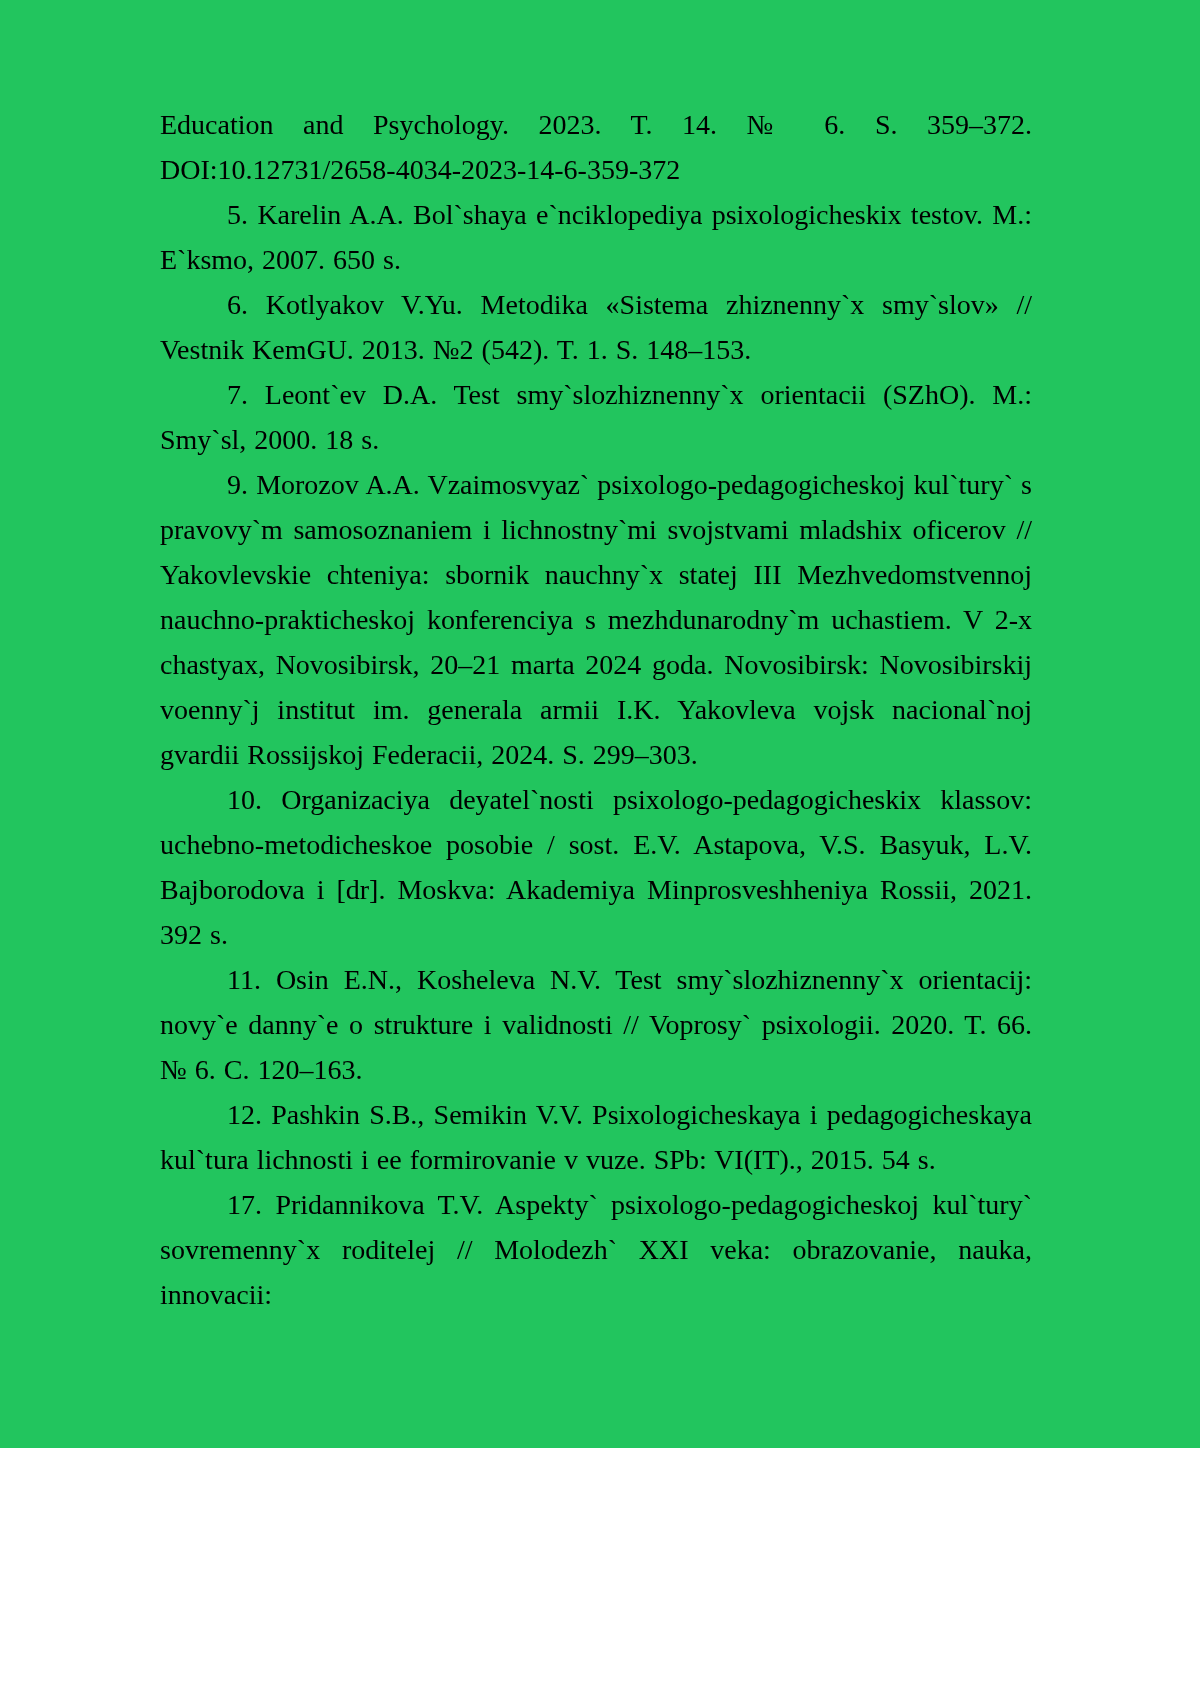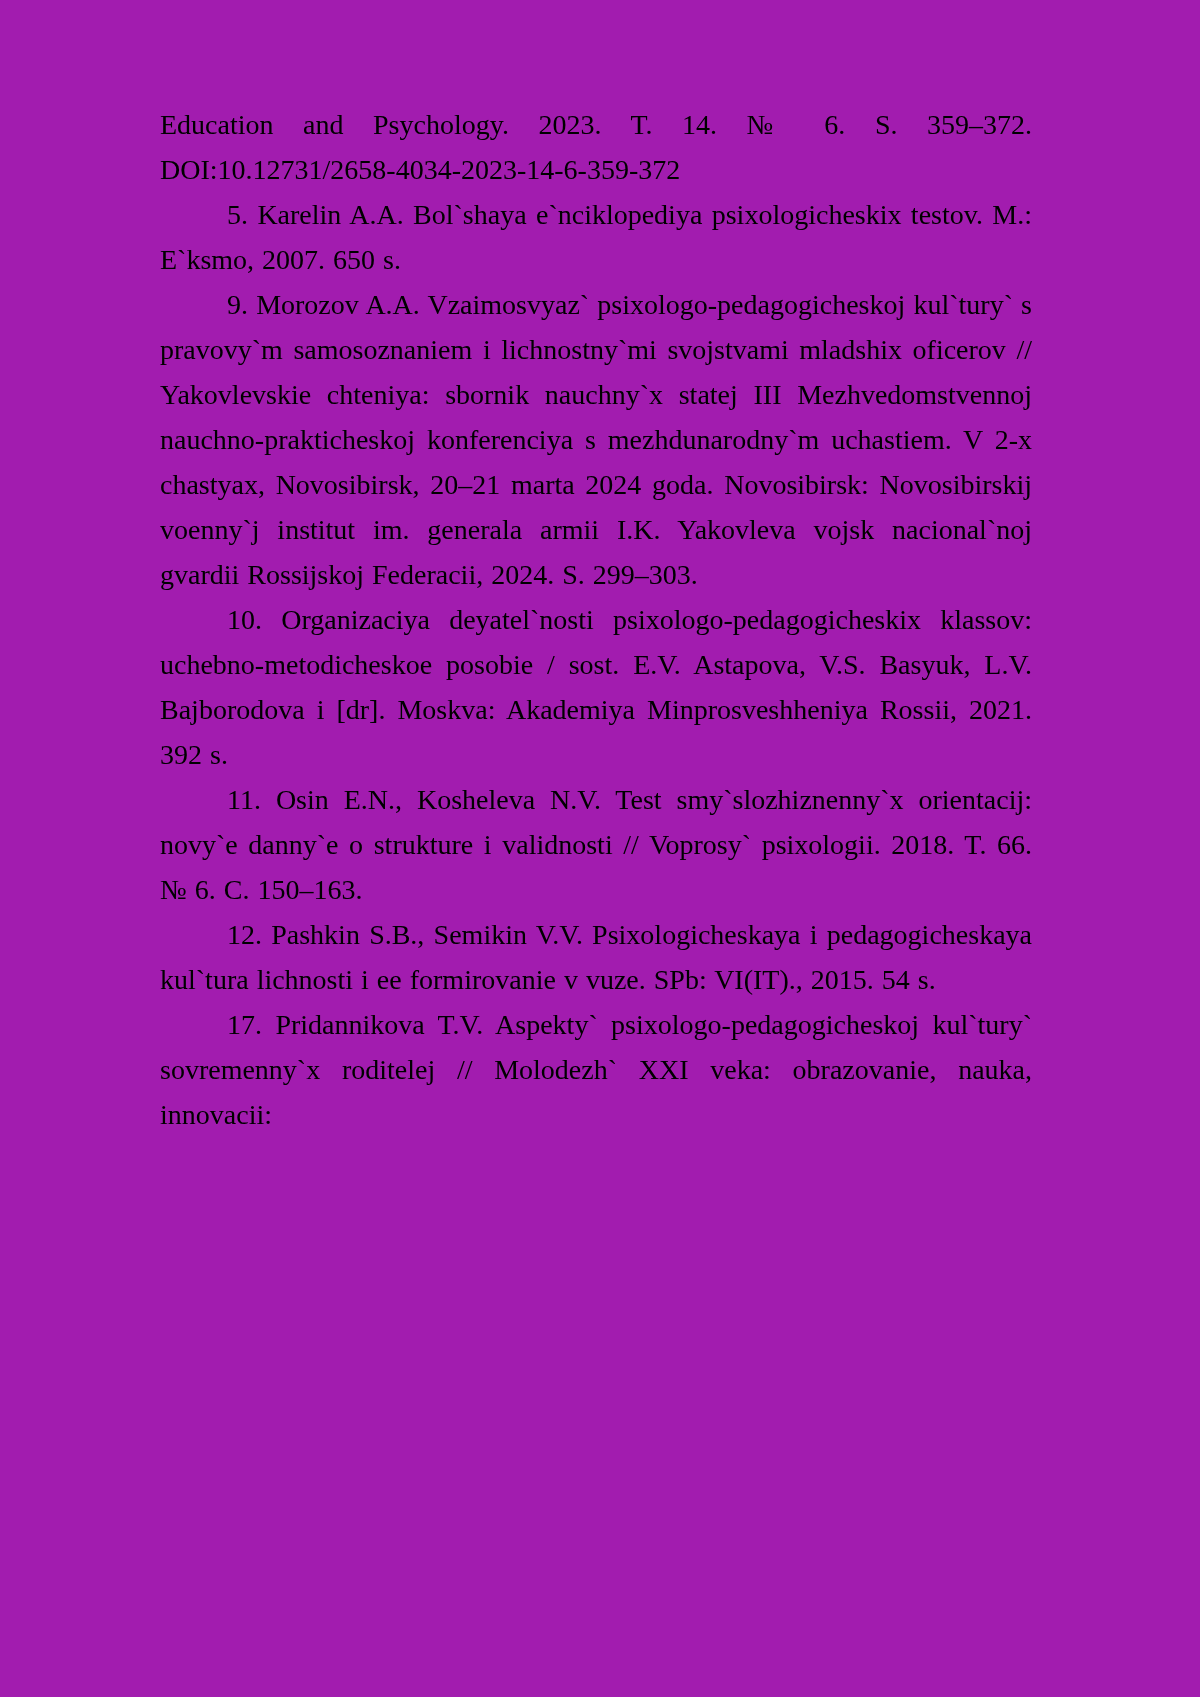--- a/index.html
+++ b/index.html
@@ -10,41 +10,43 @@
   body {
     width: 1200px;
     height: 1697px;
     overflow: hidden;
     font-family: "Liberation Serif", "DejaVu Serif", serif;
     color: #000000;
   }
   .page {
     box-sizing: border-box;
     width: 1200px;
-    height: 1697px;
+    height: 1448px;
     padding: 102px 168px 0 160px;
-    background: #a21caf;
+    background: #22c55e;
   }
   .page p {
     margin: 0;
     padding: 0;
     font-size: 28px;
     line-height: 45px;
     text-align: justify;
     text-indent: 67px;
     word-spacing: 1px;
   }
   .page p.continuation {
     text-indent: 0;
   }
 </style>
 </head>
 <body>
 
 <div class="page">
   <p class="continuation">Education and Psychology. 2023. T. 14. № 6. S. 359–372. DOI:10.12731/2658-4034-2023-14-6-359-372</p>
   <p>5. Karelin A.A. Bol`shaya e`nciklopediya psixologicheskix testov. M.: E`ksmo, 2007. 650 s.</p>
+  <p>6. Kotlyakov V.Yu. Metodika «Sistema zhiznenny`x smy`slov» // Vestnik KemGU. 2013. №2 (542). T. 1. S. 148–153.</p>
+  <p>7. Leont`ev D.A. Test smy`slozhiznenny`x orientacii (SZhO). M.: Smy`sl, 2000. 18 s.</p>
   <p>9. Morozov A.A. Vzaimosvyaz` psixologo-pedagogicheskoj kul`tury` s pravovy`m samosoznaniem i lichnostny`mi svojstvami mladshix oficerov // Yakovlevskie chteniya: sbornik nauchny`x statej III Mezhvedomstvennoj nauchno-prakticheskoj konferenciya s mezhdunarodny`m uchastiem. V 2-x chastyax, Novosibirsk, 20–21 marta 2024 goda. Novosibirsk: Novosibirskij voenny`j institut im. generala armii I.K. Yakovleva vojsk nacional`noj gvardii Rossijskoj Federacii, 2024. S. 299–303.</p>
   <p>10. Organizaciya deyatel`nosti psixologo-pedagogicheskix klassov: uchebno-metodicheskoe posobie / sost. E.V. Astapova, V.S. Basyuk, L.V. Bajborodova i [dr]. Moskva: Akademiya Minprosveshheniya Rossii, 2021. 392 s.</p>
-  <p>11. Osin E.N., Kosheleva N.V. Test smy`slozhiznenny`x orientacij: novy`e danny`e o strukture i validnosti // Voprosy` psixologii. 2018. T. 66. № 6. C. 150–163.</p>
+  <p>11. Osin E.N., Kosheleva N.V. Test smy`slozhiznenny`x orientacij: novy`e danny`e o strukture i validnosti // Voprosy` psixologii. 2020. T. 66. № 6. C. 120–163.</p>
   <p>12. Pashkin S.B., Semikin V.V. Psixologicheskaya i pedagogicheskaya kul`tura lichnosti i ee formirovanie v vuze. SPb: VI(IT)., 2015. 54 s.</p>
   <p>17. Pridannikova T.V. Aspekty` psixologo-pedagogicheskoj kul`tury` sovremenny`x roditelej // Molodezh` XXI veka: obrazovanie, nauka, innovacii:</p>
 </div>
 
 </body></html>

